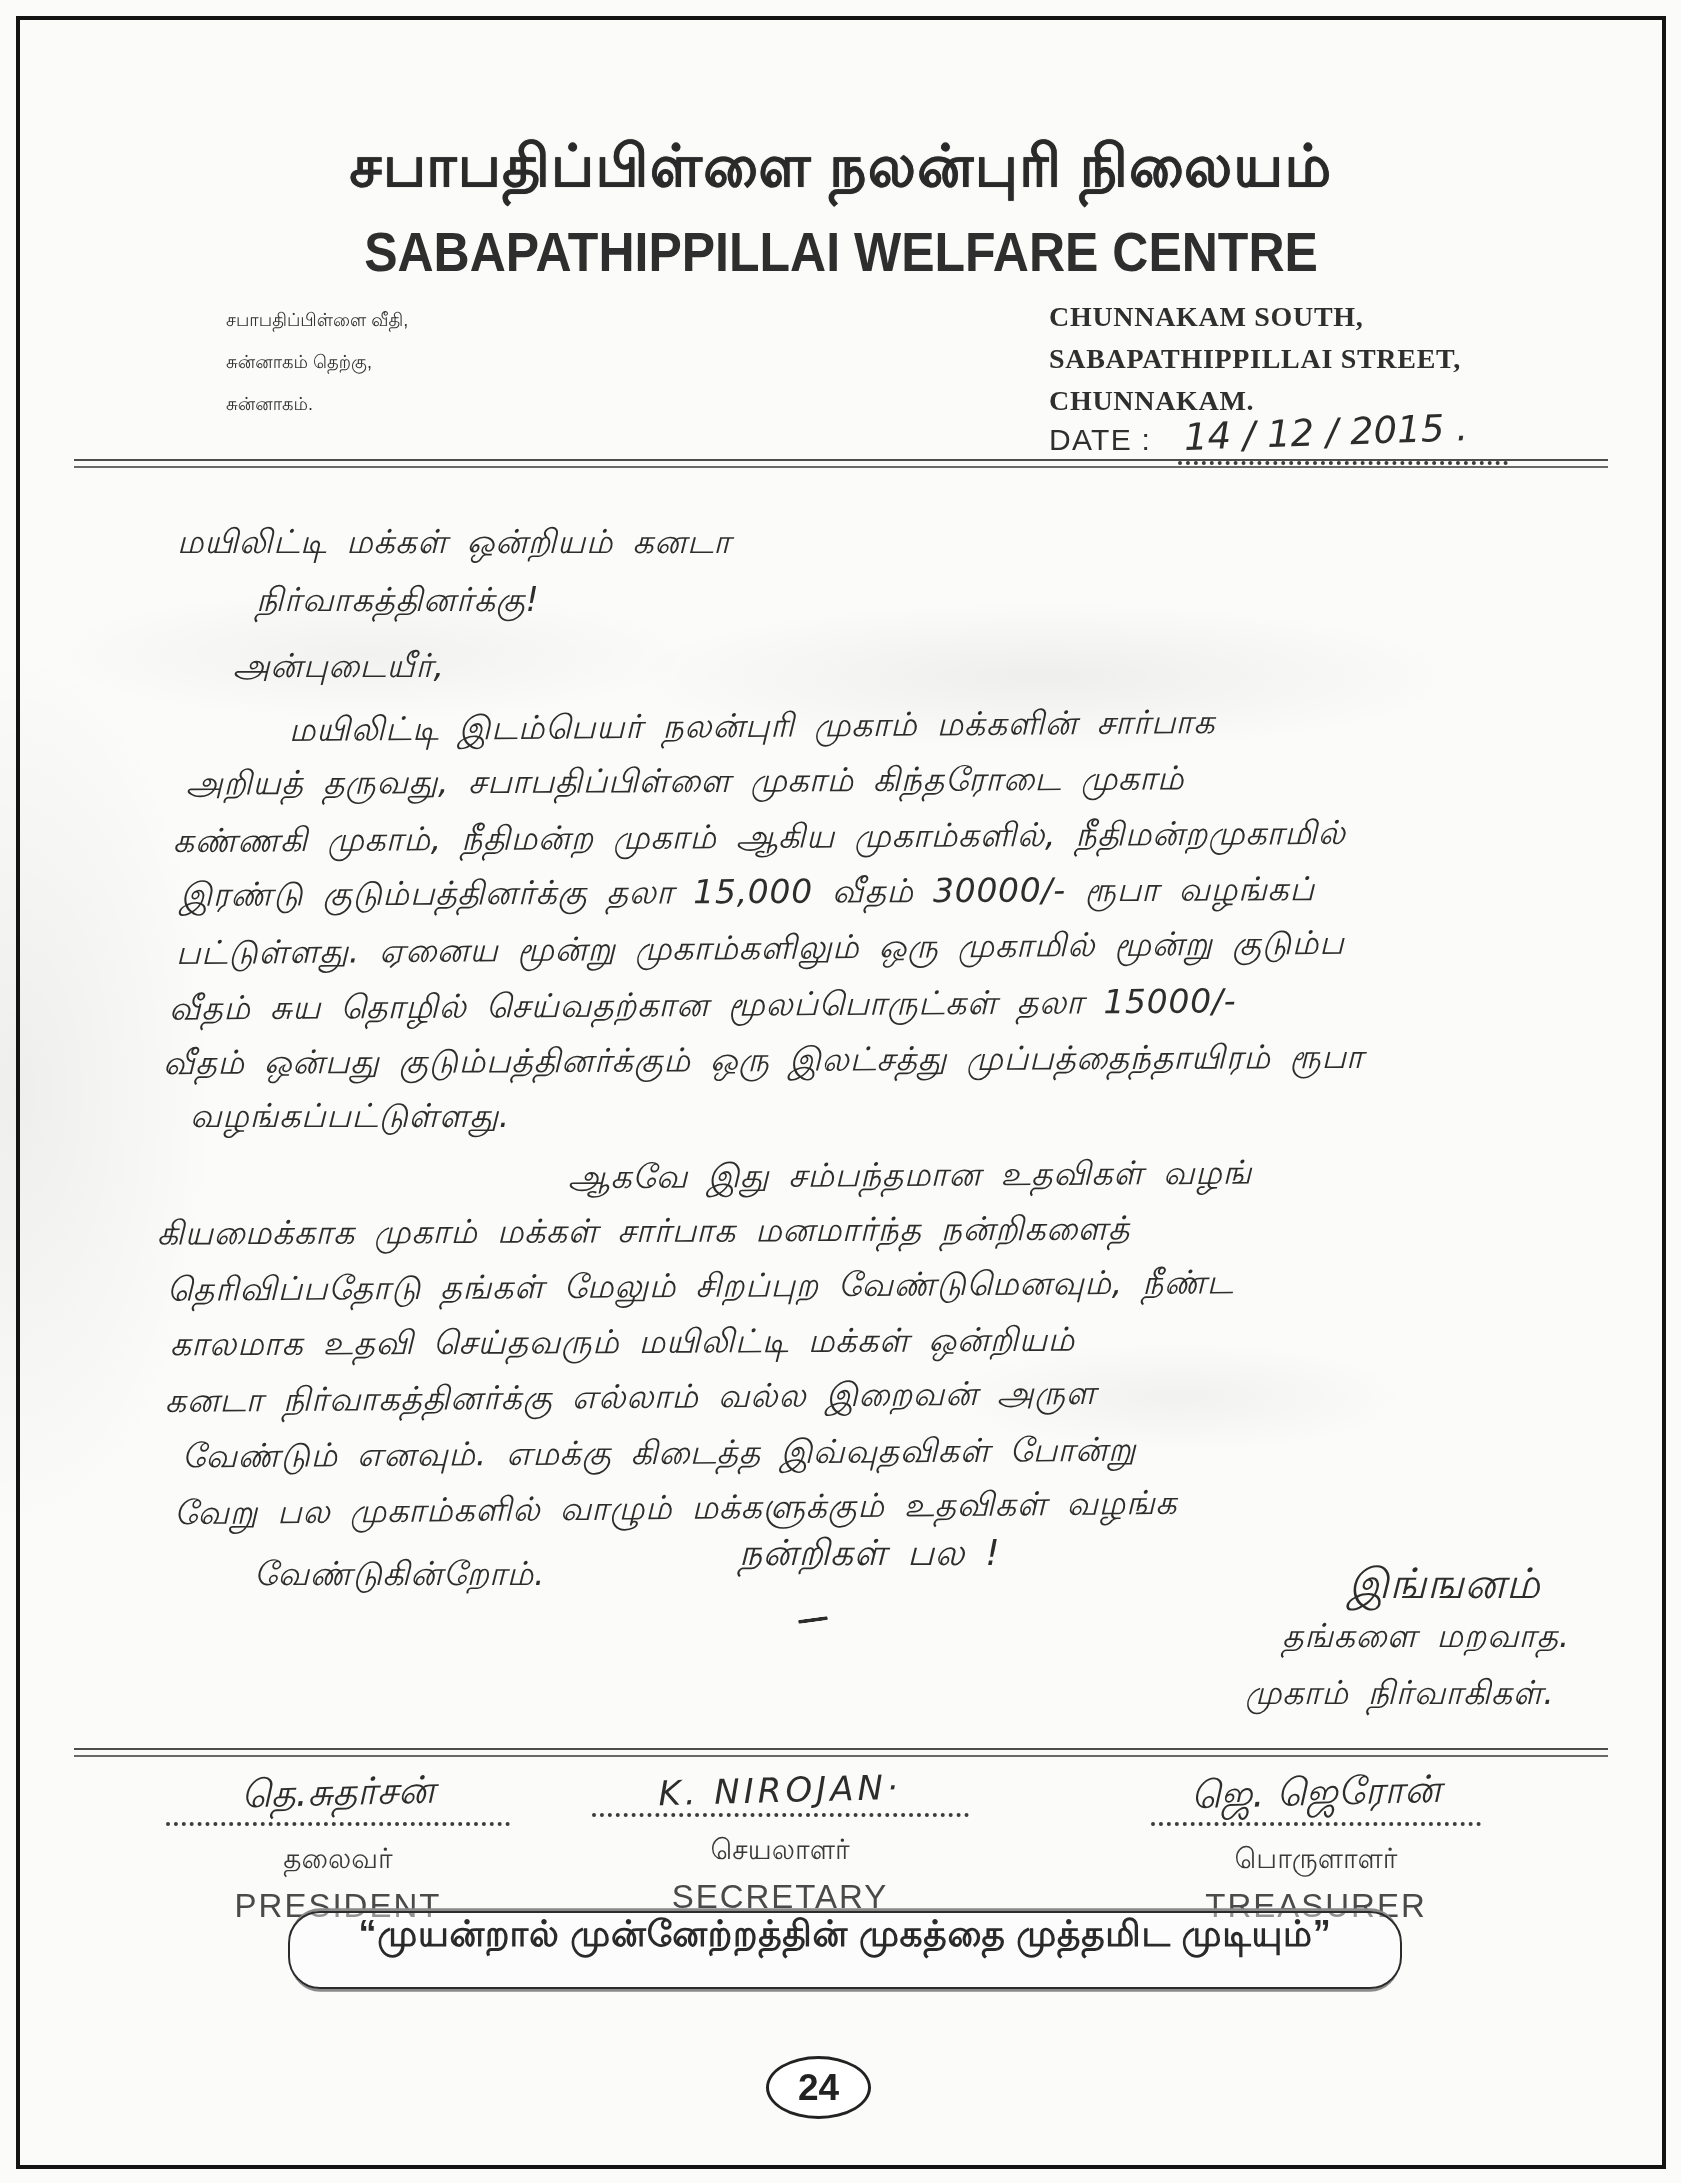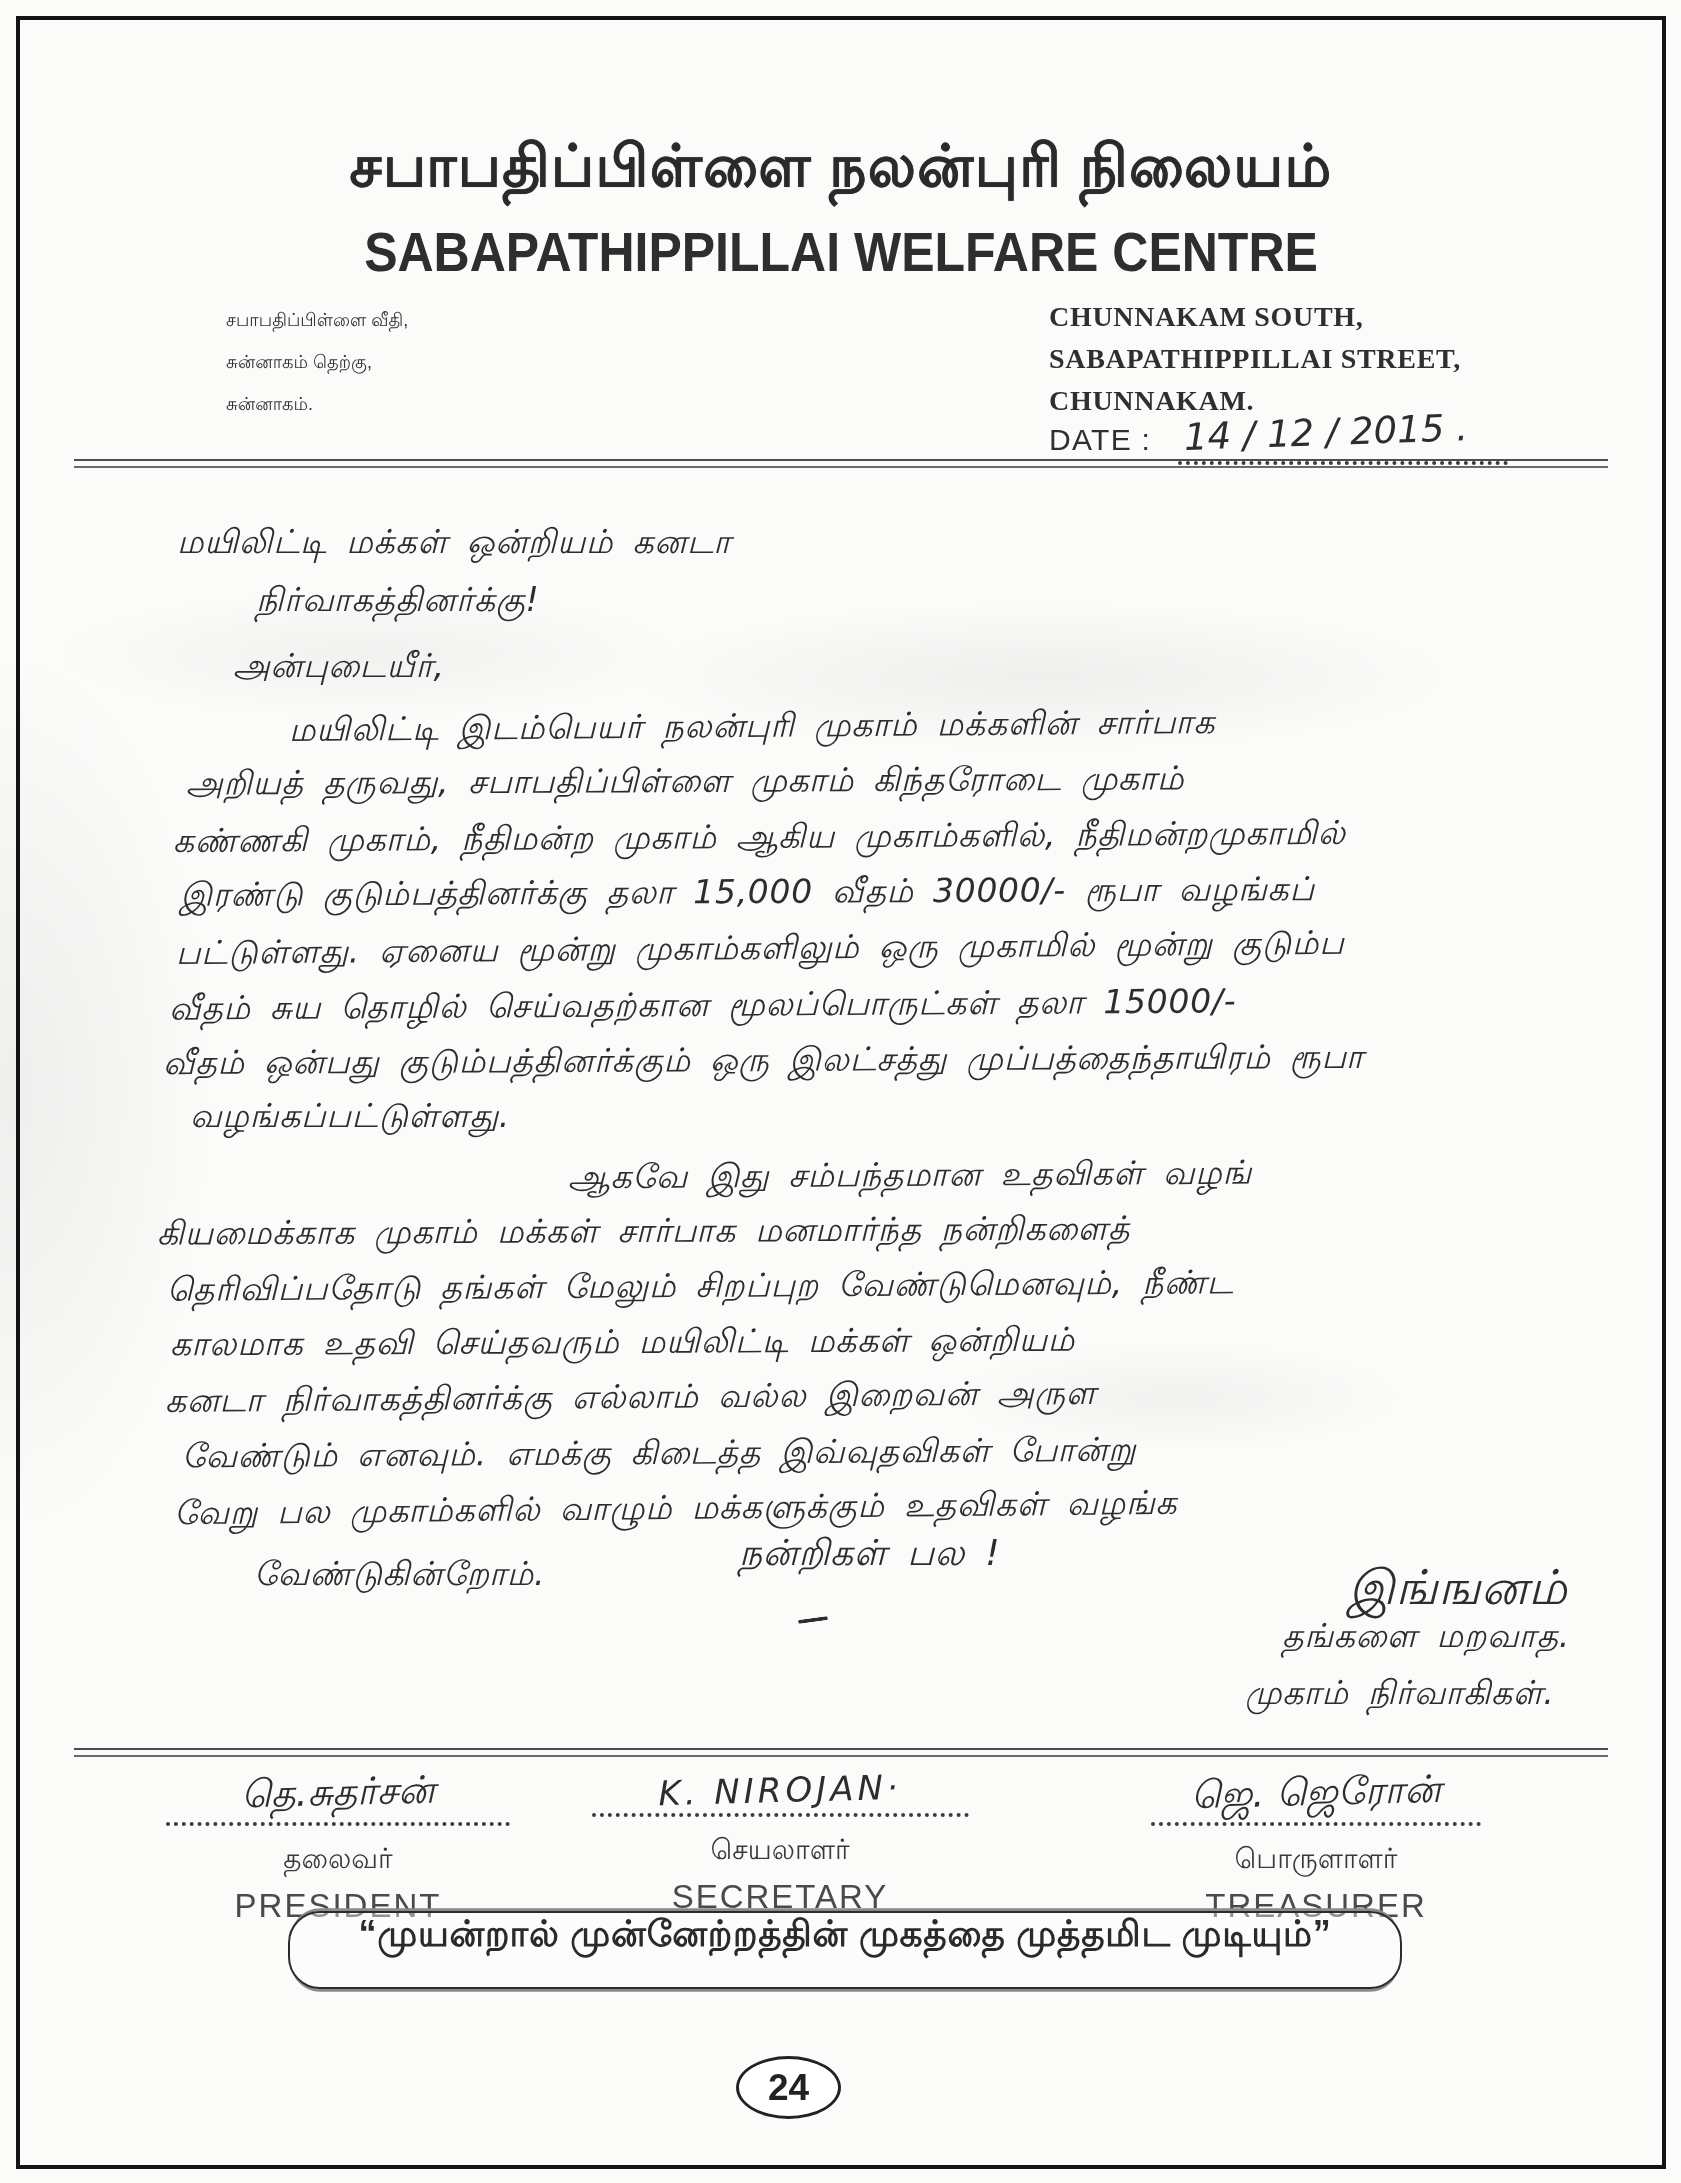--- a/index.html
+++ b/index.html
@@ -94,21 +94,21 @@
     border:2.6px solid #2b2b2b;border-radius:32px;
     box-shadow:0 -5.3px 0 -2.6px #8a8a8a, 0 5.3px 0 -2.6px #8a8a8a;
     display:flex;justify-content:center;
     background:rgba(255,255,255,.4);
   }
   .slogan-text{
     font-size:36px;font-weight:bold;color:#2a2a2a;white-space:nowrap;
     letter-spacing:0.7px;
   }
   .page-oval{
-    position:absolute;left:736px;top:2056px;width:99px;height:57px;
+    position:absolute;left:766px;top:2056px;width:99px;height:57px;
     border:3.3px solid #222;border-radius:50%;
     display:flex;align-items:center;justify-content:center;
     background:#fff;
     text-align:right;
   }
   .page-num{font-size:37px;font-weight:bold;color:#222;}
 </style>
 </head>
 <body>
 
@@ -156,21 +156,21 @@
   <div class="bodyline hw" style="left:167px;top:1266px;transform:rotate(-0.4deg);">தெரிவிப்பதோடு தங்கள் மேலும் சிறப்புற வேண்டுமெனவும், நீண்ட</div>
   <div class="bodyline hw" style="left:170px;top:1322px;transform:rotate(-0.3deg);">காலமாக உதவி செய்தவரும் மயிலிட்டி மக்கள் ஒன்றியம்</div>
   <div class="bodyline hw" style="left:165px;top:1377px;transform:rotate(-0.5deg);">கனடா நிர்வாகத்தினர்க்கு எல்லாம் வல்ல இறைவன் அருள</div>
   <div class="bodyline hw" style="left:182px;top:1433px;transform:rotate(-0.4deg);">வேண்டும் எனவும். எமக்கு கிடைத்த இவ்வுதவிகள் போன்று</div>
   <div class="bodyline hw" style="left:174px;top:1488px;transform:rotate(-0.6deg);">வேறு பல முகாம்களில் வாழும் மக்களுக்கும் உதவிகள் வழங்க</div>
   <div class="bodyline hw" style="left:254px;top:1554px;">வேண்டுகின்றோம்.</div>
 
   <div class="bodyline hw" style="left:739px;top:1532px;font-size:36px;">நன்றிகள் பல !</div>
   <div class="flourish-dash"></div>
 
-  <div class="bodyline hw" style="left:1348px;top:1559px;font-size:48px;">இங்ஙனம்</div>
+  <div class="bodyline hw" style="left:1348px;top:1559px;font-size:42px;">இங்ஙனம்</div>
   <div class="bodyline hw" style="left:1282px;top:1616px;text-align:center;">தங்களை மறவாத.</div>
   <div class="bodyline hw" style="left:1236px;top:1673px;margin-left:9px;">முகாம் நிர்வாகிகள்.</div>
 
   <div class="rule" style="top:1748px;"></div>
 
   <div class="sig-col" style="left:151px;width:374px;">
     <div class="sig-name hw">தெ.சுதர்சன்</div>
     <div class="sig-dots" style="width:344px;"></div>
     <div class="sig-title-ta">தலைவர்</div>
     <div class="sig-title-en">PRESIDENT</div>

